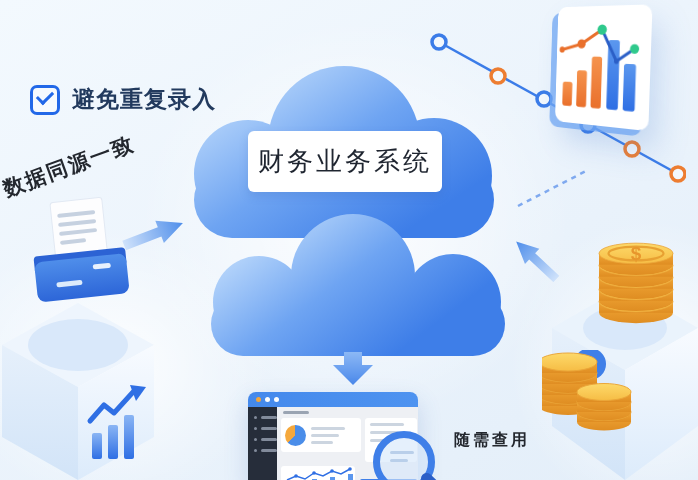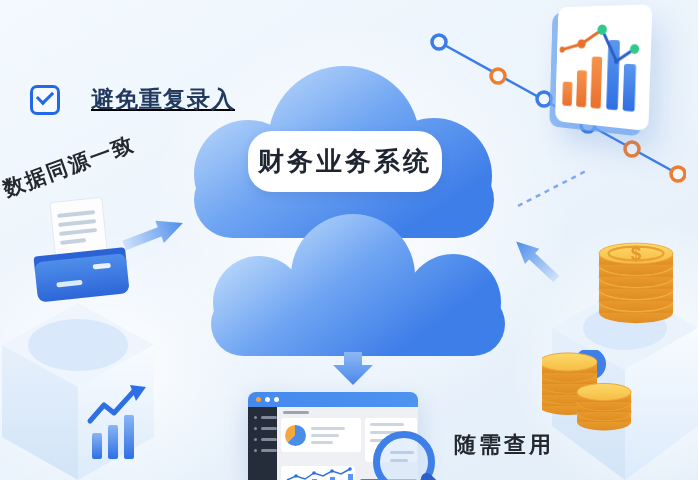--- a/index.html
+++ b/index.html
@@ -5,33 +5,33 @@
   html,body{margin:0;padding:0;background:#dfe9f4;}
   .stage{
     position:relative;width:698px;height:480px;overflow:hidden;
     font-family:"Liberation Sans","DejaVu Sans",sans-serif;
     background:linear-gradient(150deg,#f3f9fe 0%,#ecf4fc 45%,#e3eef9 100%);
   }
   .abs{position:absolute;}
   .glow{position:absolute;background:radial-gradient(closest-side,rgba(255,255,255,.9),rgba(255,255,255,0));pointer-events:none;}
 
   
-  .feature{left:30px;top:84px;display:flex;align-items:center;gap:31px;z-index:8;text-decoration:underline;}
+  .feature{left:30px;top:84px;display:flex;align-items:center;gap:12px;z-index:8;}
   .checkbox{width:24px;height:24px;border:3px solid #2268e8;border-radius:7px;position:relative;background:#f6fafe;}
   .checkmark{position:absolute;left:4px;top:3px;width:13px;height:7px;border-left:3.5px solid #2268e8;border-bottom:3.5px solid #2268e8;transform:rotate(-45deg);}
   .feature-label{font-size:23px;font-weight:700;color:#223a5e;letter-spacing:1px;}
 
   .rotated-label{left:4px;top:176px;font-size:21px;font-weight:700;color:#23272e;letter-spacing:2px;
     transform:rotate(-20deg);transform-origin:left center;white-space:nowrap;z-index:8;}
 
-  .on-demand{left:454px;top:430px;font-size:22px;font-weight:700;color:#23272e;letter-spacing:3px;z-index:9;}
+  .on-demand{left:454px;top:430px;font-size:16px;font-weight:700;color:#23272e;letter-spacing:3px;z-index:9;}
 
   
-  .cloud-label{background:#ffffff;border-radius:24px;display:flex;align-items:center;justify-content:center;
-    font-size:26px;font-weight:700;color:#1f2530;letter-spacing:3px;z-index:6;
+  .cloud-label{background:#ffffff;border-radius:6px;display:flex;align-items:center;justify-content:center;
+    font-size:26px;font-weight:400;color:#1f2530;letter-spacing:3px;z-index:6;
     box-shadow:0 4px 10px rgba(50,90,170,.18);}
   .cloud-label-top{left:248px;top:131px;width:194px;height:61px;}
   .cloud-label-bottom{left:250px;top:261px;width:195px;height:60px;}
 
   .connector{left:328px;top:196px;width:38px;height:58px;border-radius:7px;
     background:linear-gradient(180deg,#5e9af0,#3a78e4);z-index:4;}
 
   .cloud-top{left:182px;top:58px;z-index:5;}
   .cloud-bottom{left:203px;top:210px;z-index:5;}
 

